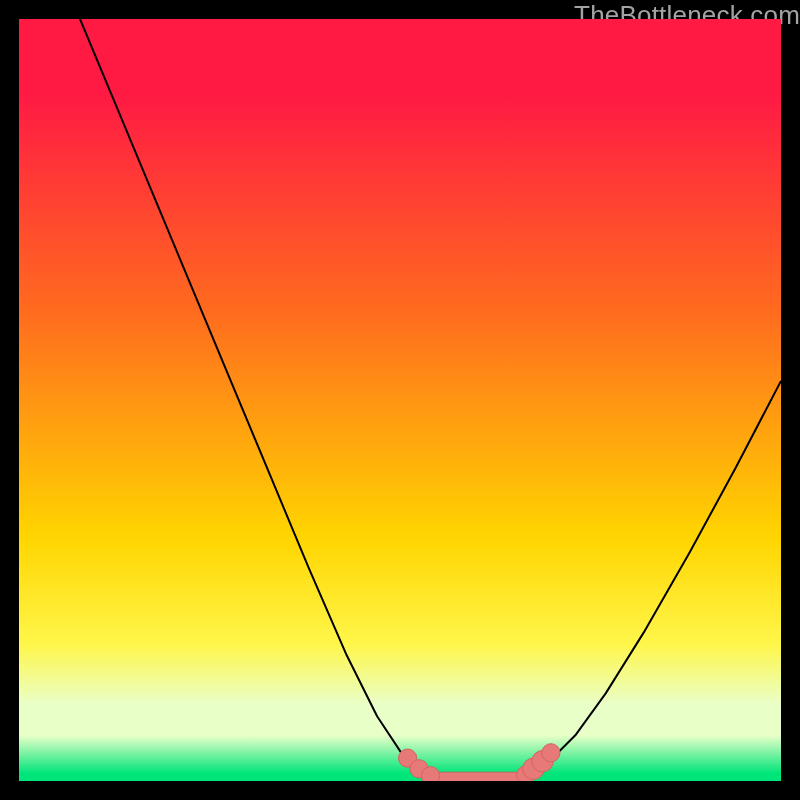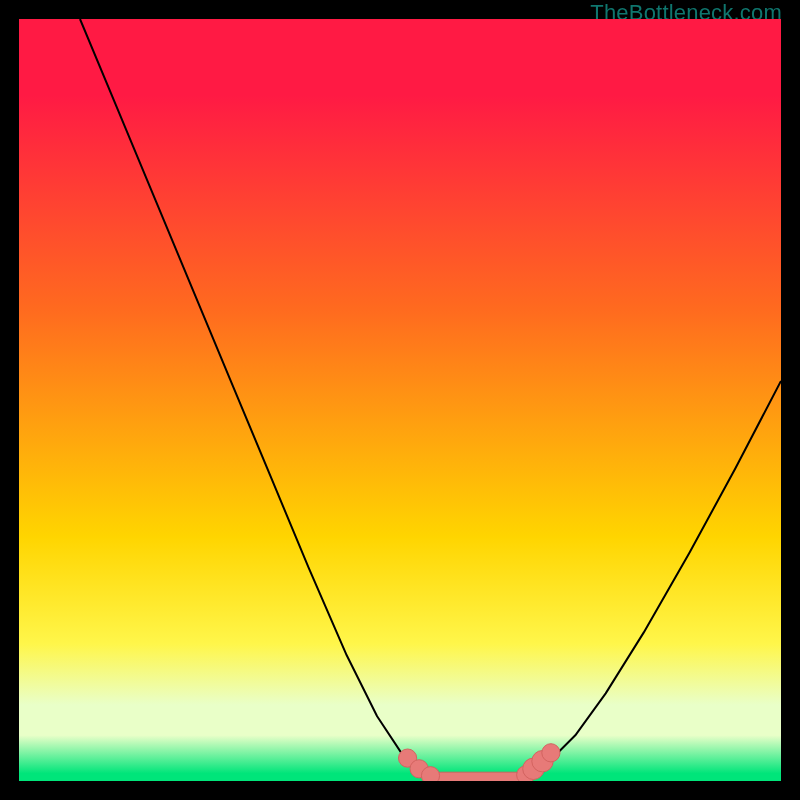--- a/index.html
+++ b/index.html
@@ -22,23 +22,23 @@
   .gradient-bg {
     position: absolute;
     left: 0;
     top: 0;
     width: 100%;
     height: 100%;
   }
   .attribution {
     position: absolute;
     top: 0px;
-    right: 18px;
-    color: #0f766e;
-    font-size: 22px;
+    right: 0;
+    color: #a3a3a3;
+    font-size: 26px;
     font-weight: 400;
     letter-spacing: 0.2px;
   }
   svg.plot {
     position: absolute;
     left: 0;
     top: 0;
     width: 762px;
     height: 762px;
     overflow: visible;

